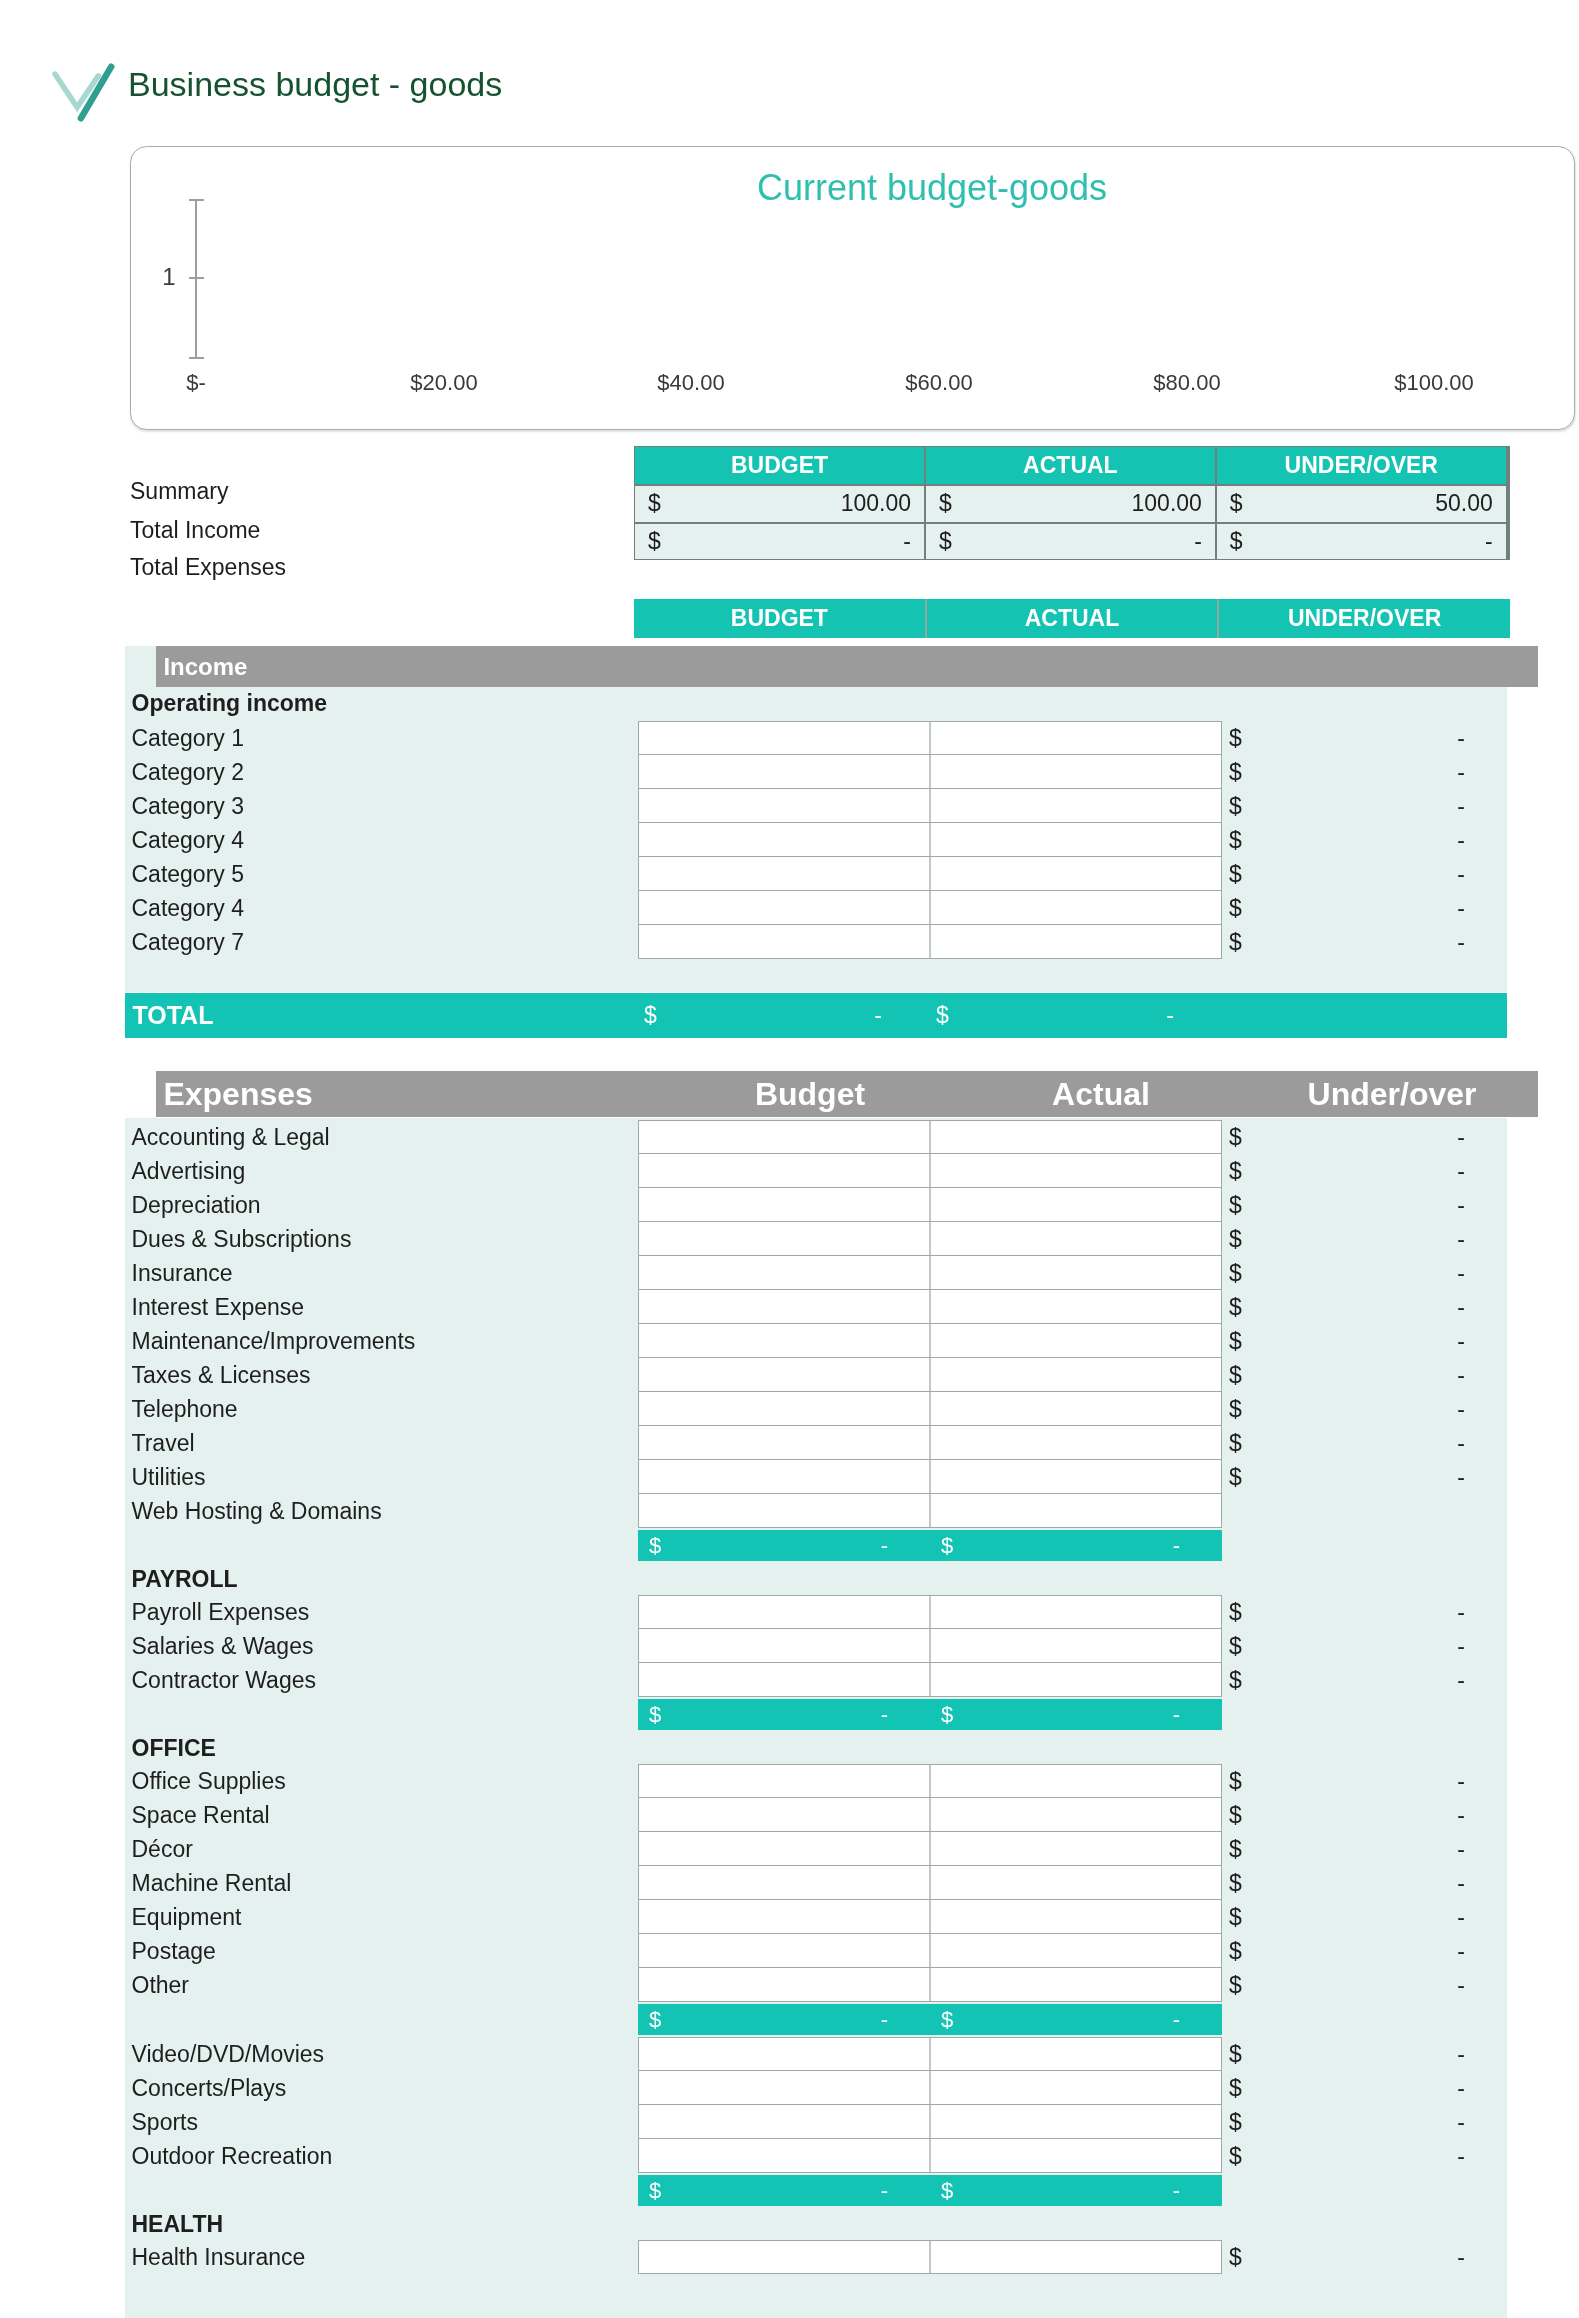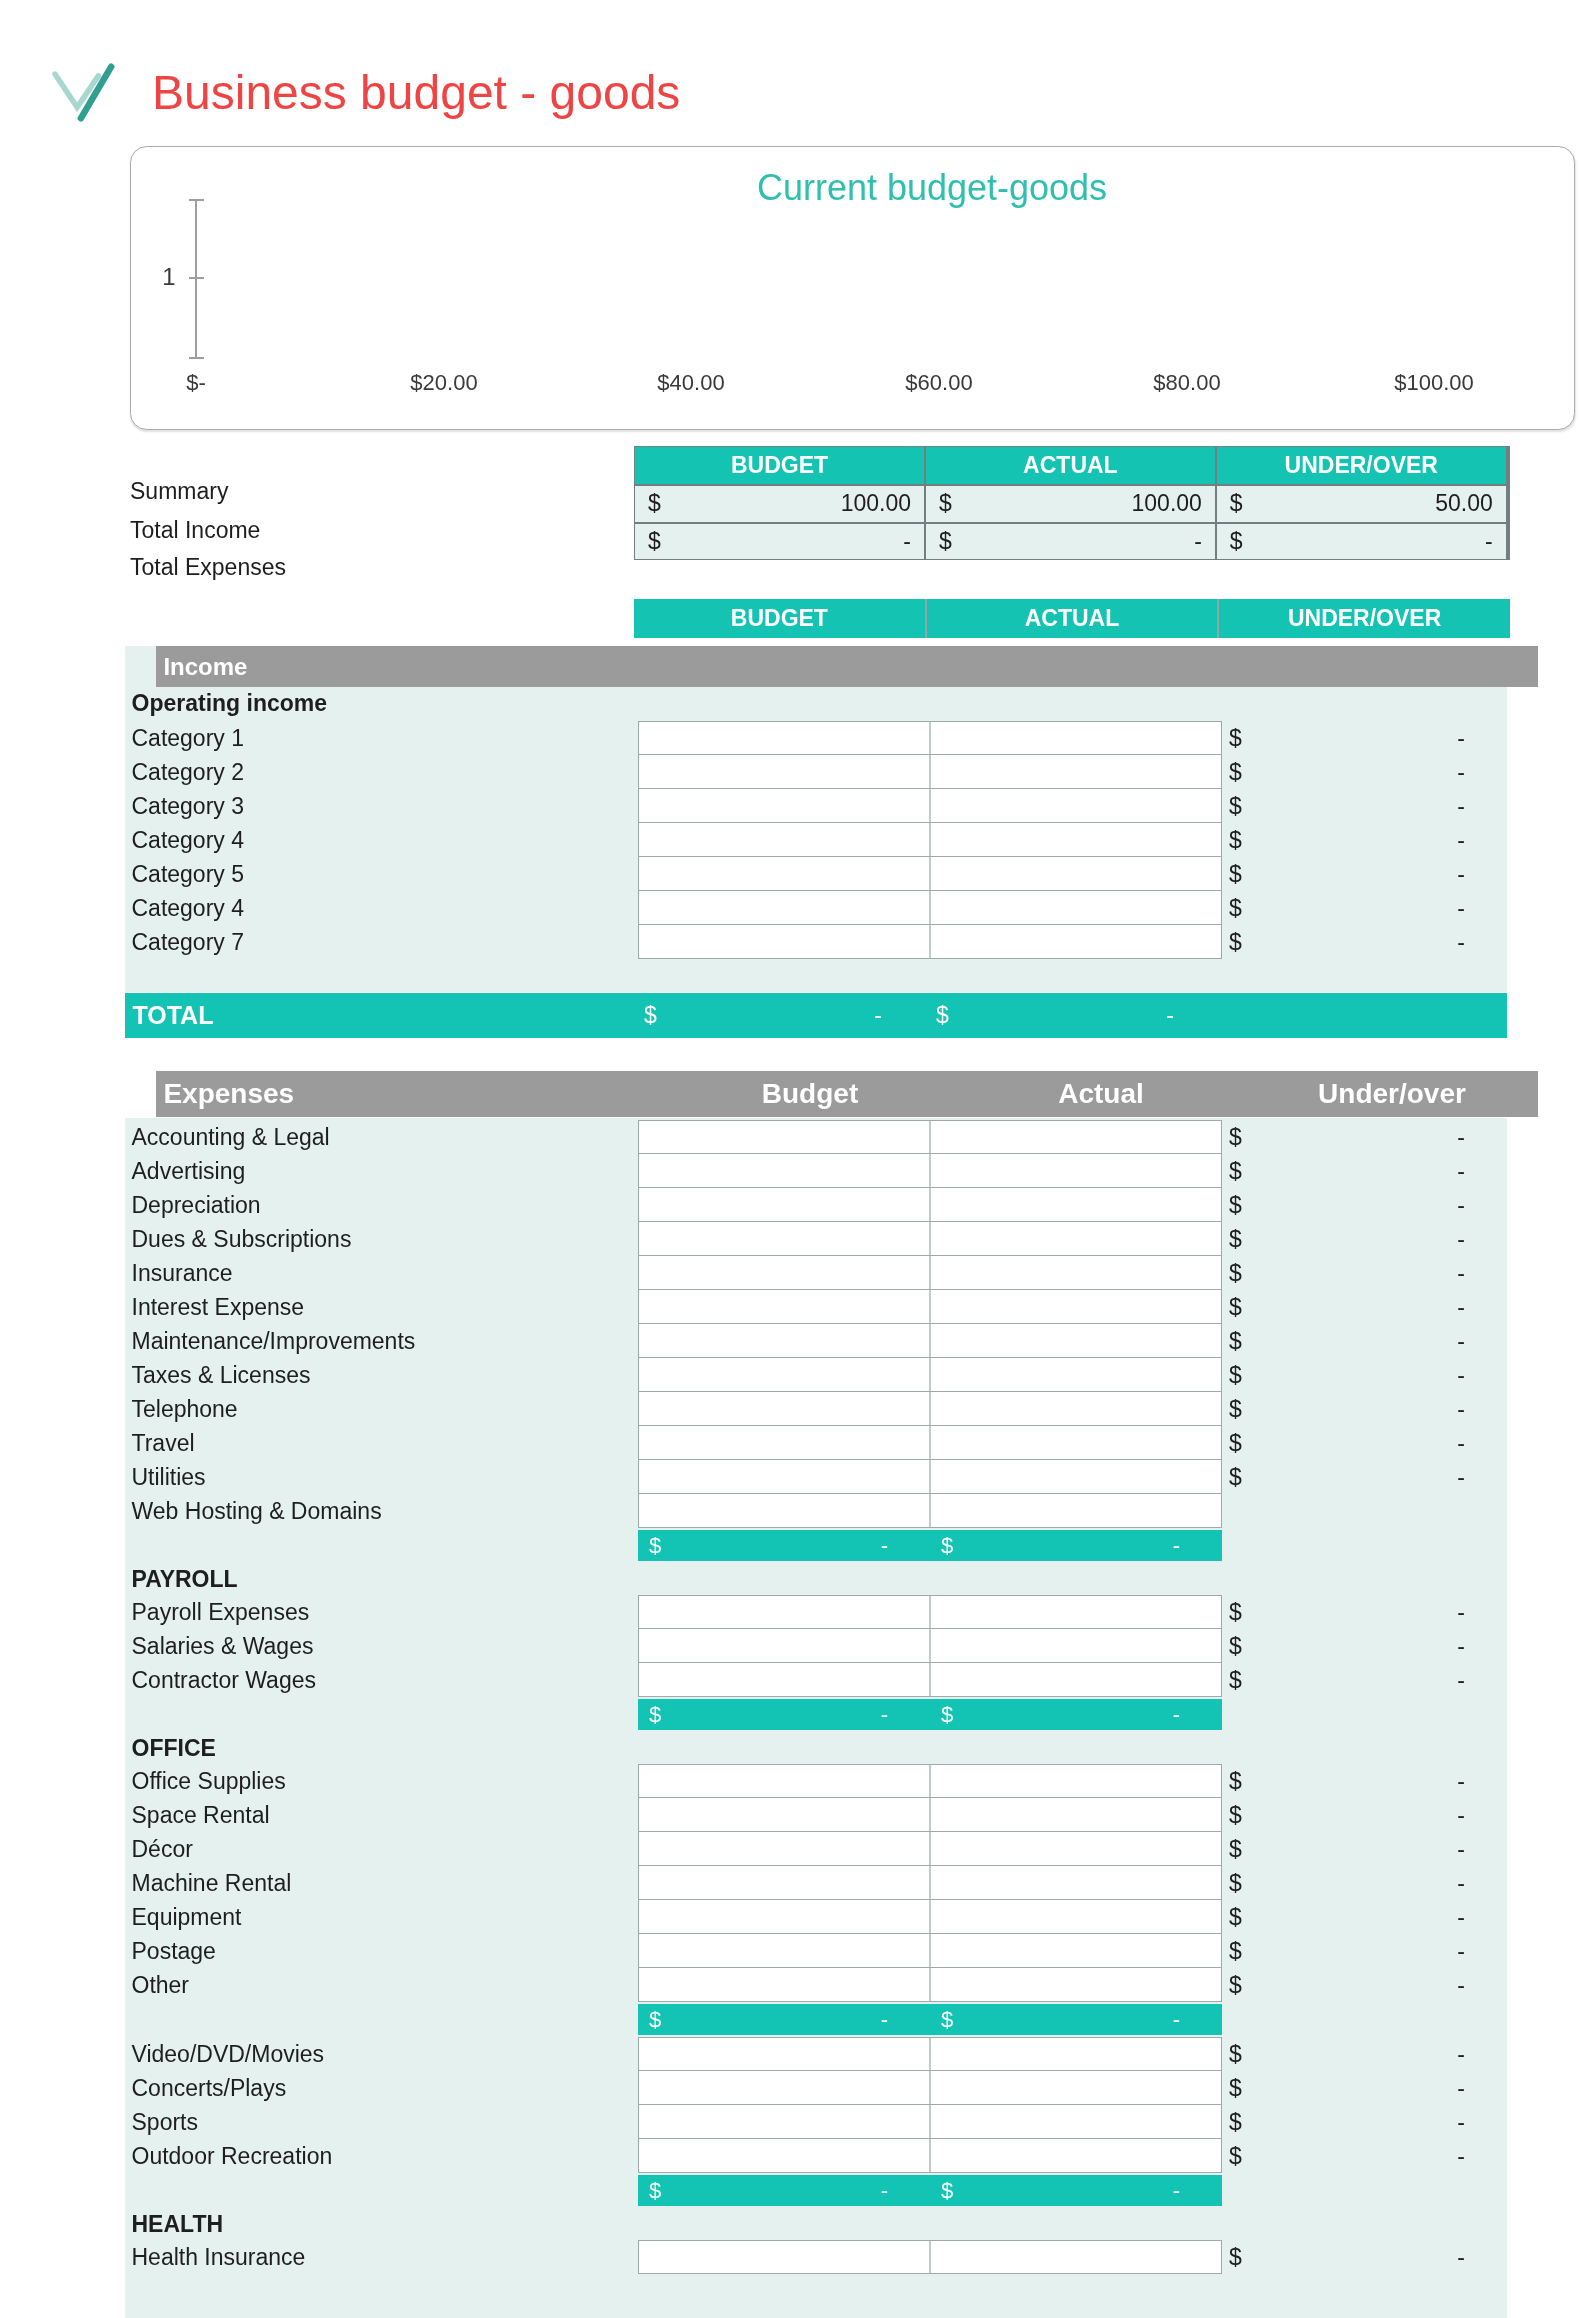--- a/index.html
+++ b/index.html
@@ -2,21 +2,21 @@
 <html style="font-size:15px"><head>
 <meta charset="utf-8">
 <style>
   html,body { margin:0; padding:0; background:#ffffff; }
   body { font-family:"Liberation Sans", sans-serif; color:#1e1e1e; }
   #page { position:relative; width:1580px; height:2319px; background:#fff; overflow:hidden; }
 
   .abs { position:absolute; }
 
   
-  #doc-title { left:128px; top:65px; font-size:48px; color:#ef4444;margin-left:24px; }
+  #doc-title { left:128px; top:65px; font-size:34px; color:#14532d; }
 
   
   #chart { left:130px; top:146px; width:1443px; height:282px; background:#fff;
            border:1.9px solid #ababab; border-radius:16.7px; box-shadow:0.9px 1.9px 1.9px rgba(0,0,0,.12); }
   #chart-title { left:801px; top:20.4px; transform:translateX(-50%); font-size:36px; color:#2ebfaf; white-space:nowrap; }
   .axis-line { left:64px; top:52px; width:1.9px; height:158px; background:#9e9e9e; }
   .axis-tick { left:58px; width:15px; height:1.9px; background:#9e9e9e; }
   #cat-label { left:22px; top:116px; width:32px; text-align:center; font-size:24px; color:#3a3a3a; }
   #chart-bar { left:66px; top:86px; height:45px; background:#10c5b5; }
   .x-tick { top:223px; transform:translateX(-50%); font-size:22px; color:#3a3a3a; white-space:nowrap; }
@@ -36,21 +36,21 @@
                    grid-template-columns:1fr 1fr 1fr; gap:1.9px; background:#8fa8a4; }
 
   
   .mint-bg { background:#e4f1ef; }
   #income-mint { left:125px; top:646px; width:1382px; height:346px; }
   #expense-mint { left:125px; top:1118px; width:1382px; height:1201px; }
   .gray-bar { left:125px; width:1382px; background:#9b9b9b; color:#fff; font-weight:bold;margin-left:31px; }
   #income-bar { top:646px; height:41px; }
   #income-bar .bar-label { position:absolute; left:7.4px; top:0; line-height:41px; font-size:24px; }
   #expense-bar { top:1071px; height:46px; }
-  #expense-bar span { position:absolute; top:0; line-height:46px; font-size:28px; }
+  #expense-bar span { position:absolute; top:0; line-height:46px; font-size:32px; }
   #expense-bar .col-h { transform:translateX(-50%); }
 
   
   #income-flow { left:125px; top:686px; width:1382px; }
   #expense-flow { left:125px; top:1120px; width:1382px; }
   .group-heading { height:35px; line-height:35px; font-weight:bold; font-size:23px; padding-left:6.5px; }
   #expense-flow .group-heading { height:32px; line-height:32px; }
   .row { position:relative; height:34px; }
   .row .lbl { position:absolute; left:6.5px; top:0; line-height:34px; font-size:23px; white-space:nowrap; }
   .row .box { position:absolute; left:513px; width:584px; top:0; bottom:0; background:#fff;

